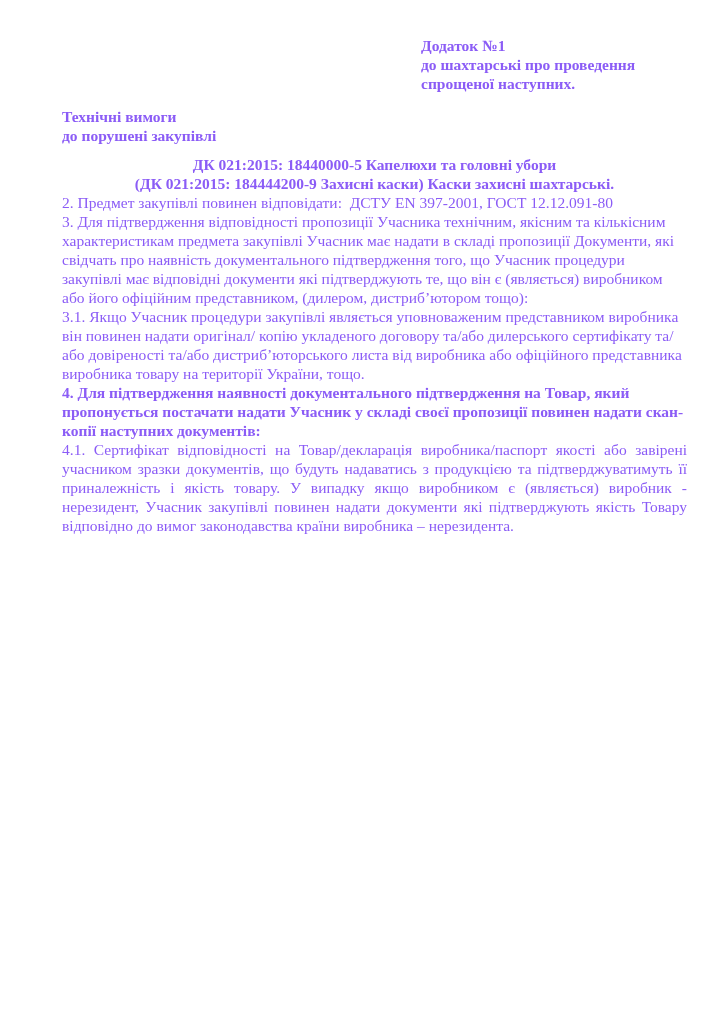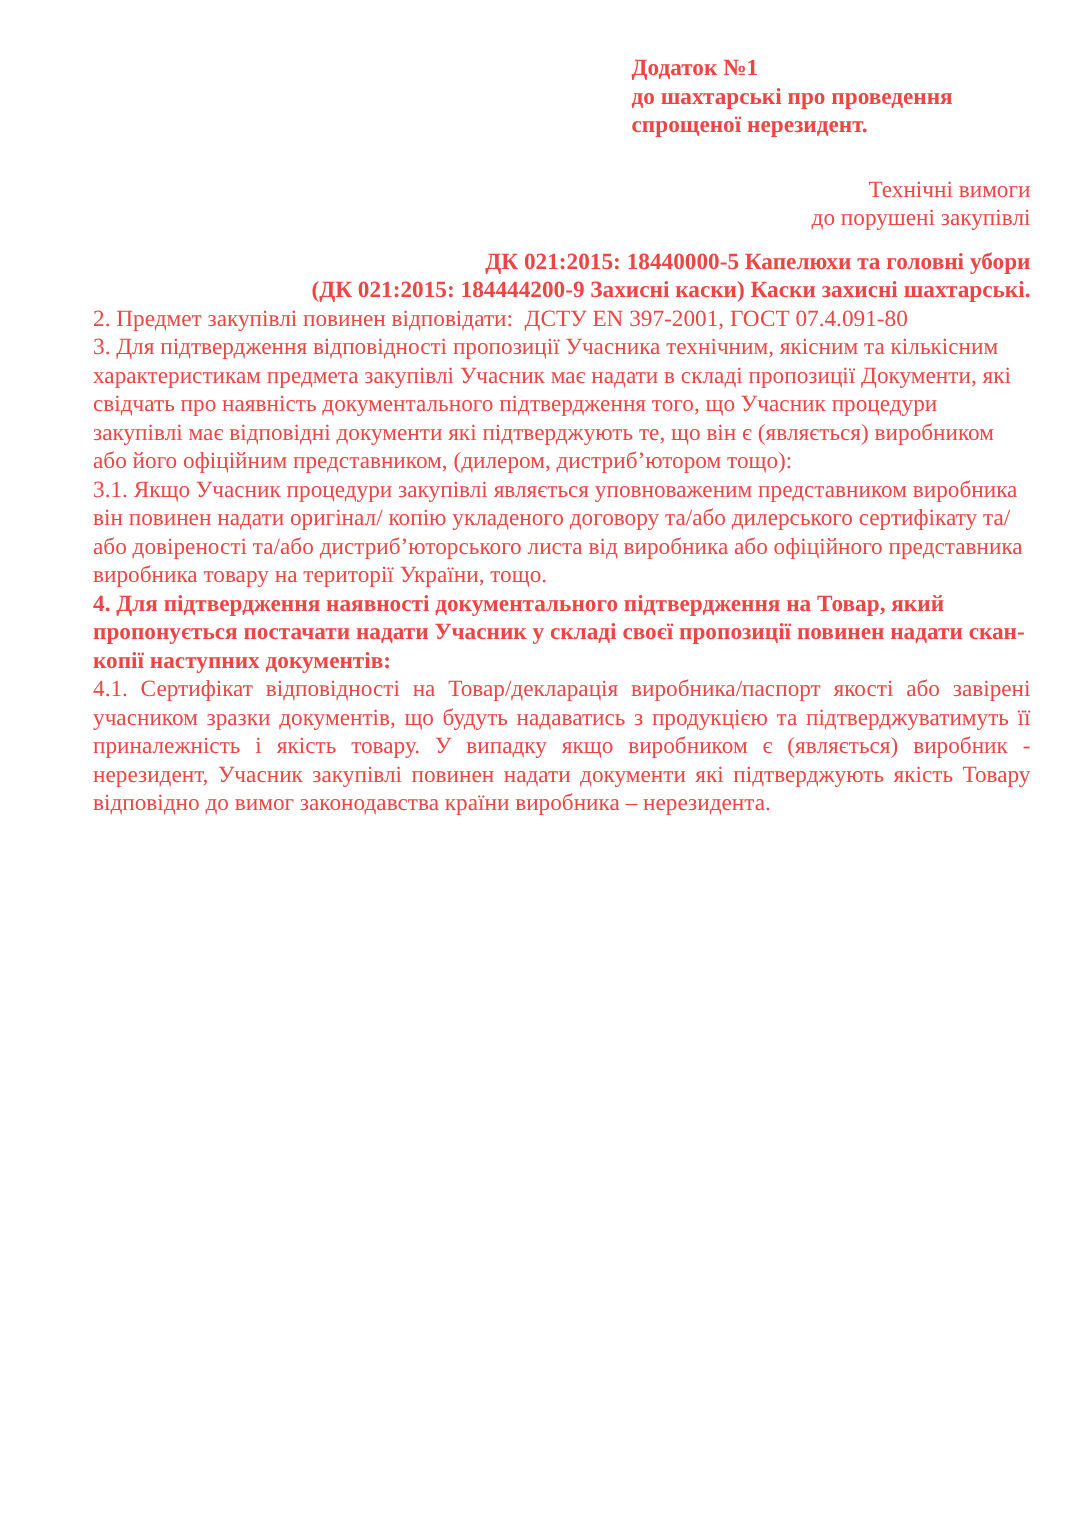--- a/index.html
+++ b/index.html
@@ -11,34 +11,34 @@
     position: relative;
     width: 723px;
     height: 908px;
     margin: 0 auto;
     background: #ffffff;
     box-sizing: border-box;
     padding: 36px 36px 0 62px;
     font-family: "Liberation Serif", "DejaVu Serif", serif;
     font-size: 15.5px;
     line-height: 19px;
-    color: #ef4444;
+    color: #8b5cf6;
     overflow: hidden;
   }
   .annex-block {
     font-weight: bold;
     margin-left: 359px;
   }
   .doc-title {
-    text-align: right;
-    font-weight: normal;
-    margin-top: 24px;
+    text-align: left;
+    font-weight: bold;
+    margin-top: 14px;
   }
   .subject-heading {
-    text-align: right;
+    text-align: center;
     font-weight: bold;
     margin-top: 10px;
   }
   p.para {
     margin: 0;
     white-space: pre-wrap;
   }
   .p1  { margin-top: 17px; }
   .p2  { margin-top: 15px; }
   .p3  { margin-top: 8px;  font-weight: normal; }
@@ -47,35 +47,35 @@
   .p41 { margin-top: 11px; text-align: justify; }
 </style>
 </head>
 <body>
 
 <div class="page">
 
   <div class="annex-block">
     <div>Додаток №1</div>
     <div>до шахтарські про проведення</div>
-    <div>спрощеної нерезидент.</div>
+    <div>спрощеної наступних.</div>
   </div>
 
   <div class="doc-title">
     <div>Технічні вимоги</div>
     <div>до порушені закупівлі</div>
   </div>
 
   <div class="subject-heading">
     <div>ДК 021:2015: 18440000-5 Капелюхи та головні убори</div>
     <div>(ДК 021:2015: 184444200-9 Захисні каски) Каски захисні шахтарські.</div>
   </div>
 
 
-  <p class="para p2">2. Предмет закупівлі повинен відповідати:  ДСТУ EN 397-2001, ГОСТ 07.4.091-80</p>
+  <p class="para p2">2. Предмет закупівлі повинен відповідати:  ДСТУ EN 397-2001, ГОСТ 12.12.091-80</p>
 
   <p class="para p3">3. Для підтвердження відповідності пропозиції Учасника технічним, якісним та кількісним характеристикам предмета закупівлі Учасник має надати в складі пропозиції Документи, які свідчать про наявність документального підтвердження того, що Учасник процедури закупівлі має відповідні документи які підтверджують те, що він є (являється) виробником або його офіційним представником, (дилером, дистриб’ютором тощо):</p>
 
   <p class="para p31">3.1. Якщо Учасник процедури закупівлі являється уповноваженим представником виробника він повинен надати оригінал/ копію укладеного договору та/або дилерського сертифікату та/або довіреності та/або дистриб’юторського листа від виробника або офіційного представника виробника товару на території України, тощо.</p>
 
   <p class="para p4">4. Для підтвердження наявності документального підтвердження на Товар, який пропонується постачати надати Учасник у складі своєї пропозиції повинен надати скан- копії наступних документів:</p>
 
   <p class="para p41">4.1. Сертифікат відповідності на Товар/декларація виробника/паспорт якості або завірені учасником зразки документів, що будуть надаватись з продукцією та підтверджуватимуть її приналежність і якість товару. У випадку якщо виробником є (являється) виробник - нерезидент, Учасник закупівлі повинен надати документи які підтверджують якість Товару відповідно до вимог законодавства країни виробника – нерезидента.</p>
 
 </div>

